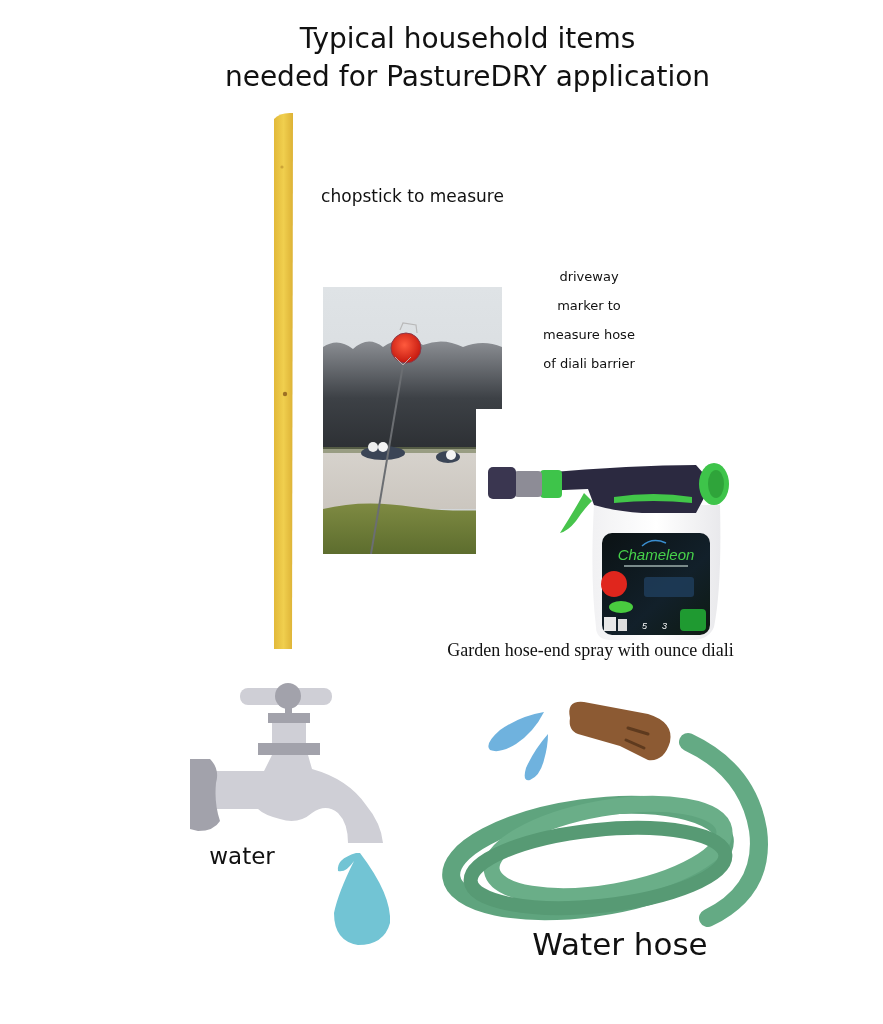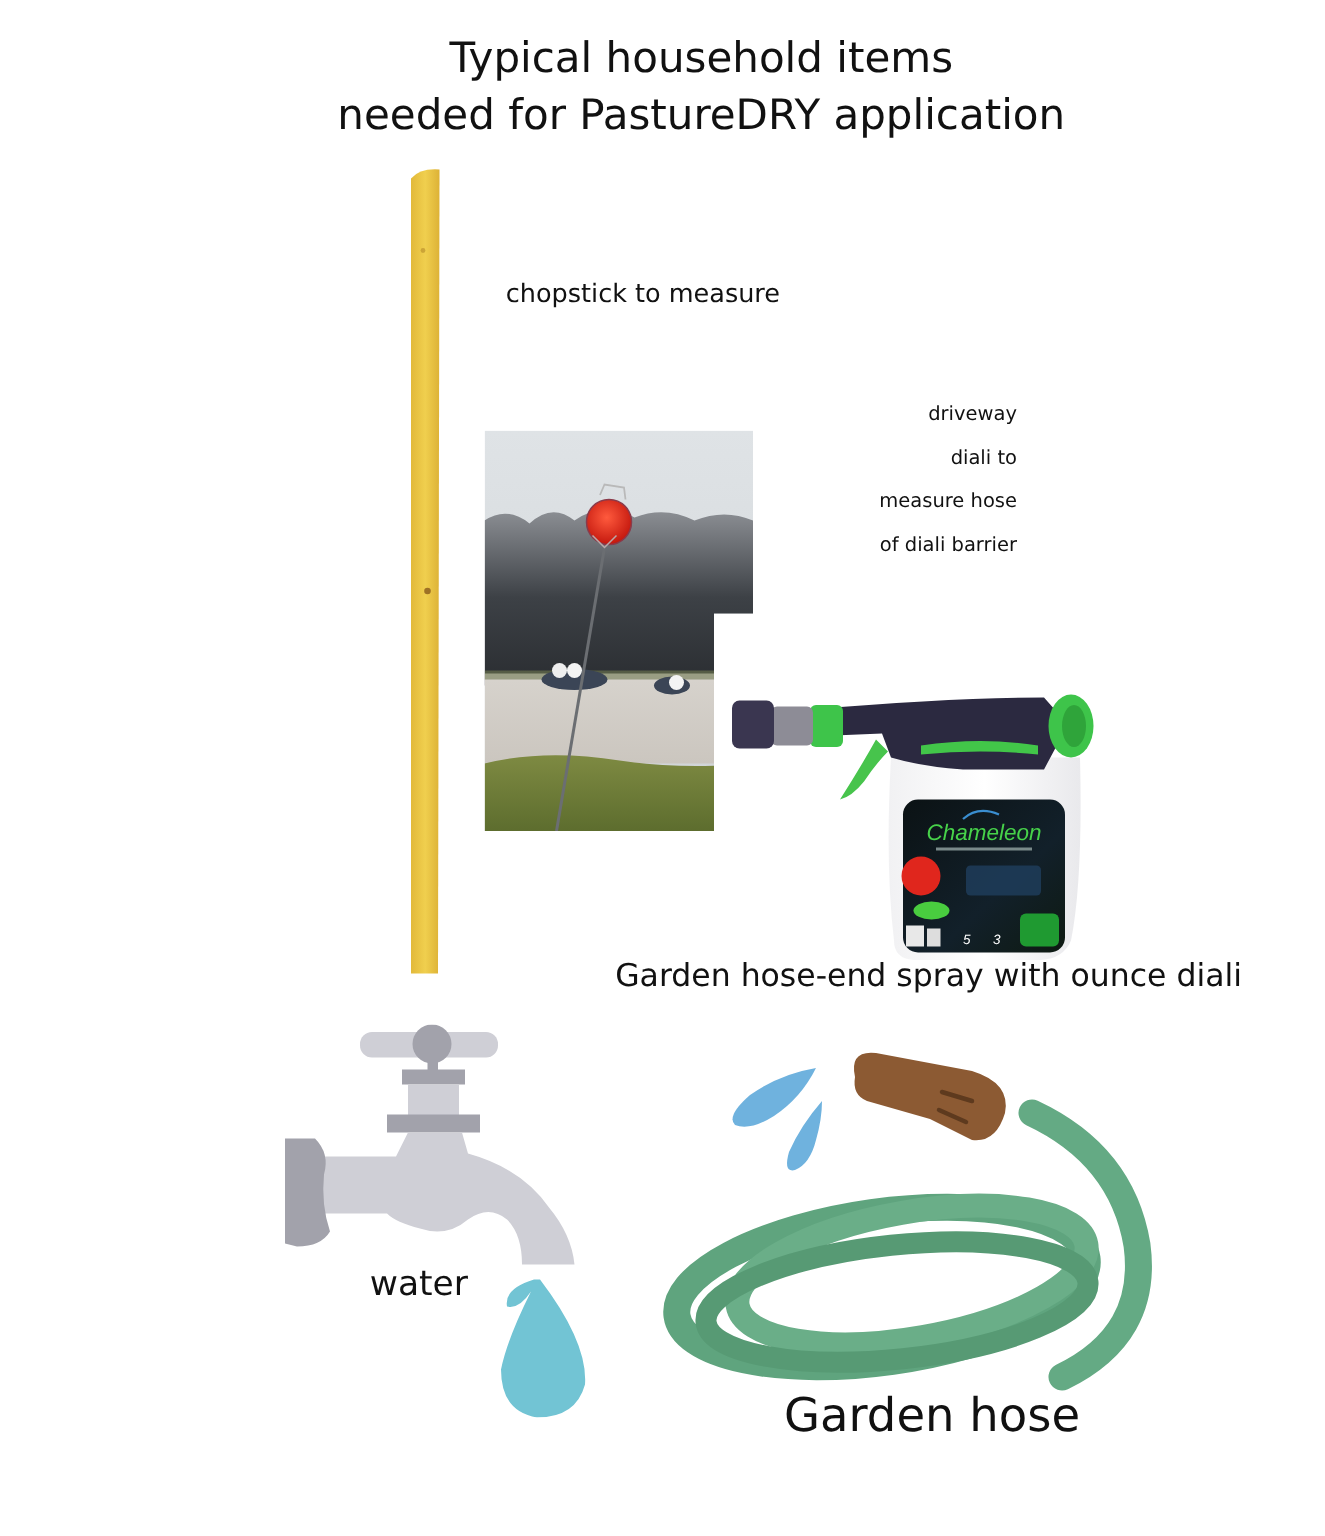--- a/index.html
+++ b/index.html
@@ -1,24 +1,24 @@
 <!DOCTYPE html>
 <html><head>
   <meta charset="utf-8">
   <style>
     html, body { margin: 0; padding: 0; background: #ffffff; }
     body { width: 883px; height: 1024px; position: relative; overflow: hidden;
            font-family: "DejaVu Sans", "Liberation Sans", sans-serif; color: #111; }
     .abs { position: absolute; }
     .title { left: 0; width: 935px; top: 20px; text-align: center; font-size: 28px; line-height: 38px; color:#111; }
     .title div { white-space: nowrap; }
-    .lbl { text-align: right; white-space: nowrap; color:#111; }
+    .lbl { text-align: center; white-space: nowrap; color:#111; }
     .chop-label { left: 305px; width: 215px; top: 183px; font-size: 17px; line-height: 27px; }
     .drive-label { left: 500px; width: 178px; top: 262px; font-size: 13px; line-height: 29px; }
-    .spray-label { left: 353px; width: 475px; top: 636px; font-size: 21px; line-height: 28px; }
+    .spray-label { left: 353px; width: 475px; top: 636px; font-size: 18px; line-height: 28px; font-family: Liberation Serif, serif; }
     .access-label { left: 172px; width: 140px; top: 840px; font-size: 23px; line-height: 33px; }
     .hose-label { left: 520px; width: 200px; top: 924px; font-size: 31px; line-height: 40px; }
     svg { display: block; }
   </style>
 </head>
 <body>
 
 <div class="abs title">
   <div>Typical household items</div>
   <div>needed for PastureDRY application</div>
@@ -86,21 +86,21 @@
       <line x1="80" y1="78" x2="48" y2="267" stroke="#6b6e72" stroke-width="2"></line>
       <path d="M77 43 L80 36 L93 38 L94 46" fill="none" stroke="#b9b9b9" stroke-width="1.2"></path>
       <circle cx="83" cy="61" r="15" fill="url(#refl)" stroke="#8a3a4a" stroke-width="1"></circle>
       <path d="M72 70 L80 78 L88 70" fill="none" stroke="#b9a9a9" stroke-width="1"></path>
     </g>
   </svg>
 </div>
 
 <div class="abs lbl drive-label">
   <div>driveway</div>
-  <div>diali to</div>
+  <div>marker to</div>
   <div>measure hose</div>
   <div>of diali barrier</div>
 </div>
 
 <div class="abs" style="left:484px; top:457px; width:248px; height:185px;font-style:italic;">
   <svg width="248" height="185" viewBox="0 0 248 185">
     <defs>
       <linearGradient id="bottle" x1="0" x2="1" y1="0" y2="0">
         <stop offset="0" stop-color="#f1f1f3"></stop>
         <stop offset="0.5" stop-color="#ffffff"></stop>
@@ -181,13 +181,13 @@
       <ellipse cx="160" cy="178" rx="128" ry="38" stroke-width="14" stroke="#579a74" transform="rotate(-6 160 178)"></ellipse>
       <path d="M250 52 Q310 80 320 140 Q328 200 270 228" stroke-width="18" stroke="#64aa84"></path>
     </g>
 
     <path d="M132 28 Q128 10 146 12 L210 24 Q236 32 232 52 Q226 72 210 70 L182 56 L140 44 Q130 40 132 28 Z" fill="#8c5a33"></path>
     <path d="M190 38 L210 44" stroke="#5e3a1e" stroke-width="3" stroke-linecap="round"></path>
     <path d="M188 50 L206 58" stroke="#5e3a1e" stroke-width="3" stroke-linecap="round"></path>
   </svg>
 </div>
 
-<div class="abs lbl hose-label">Garden hose</div>
+<div class="abs lbl hose-label">Water hose</div>
 
 </body></html>

